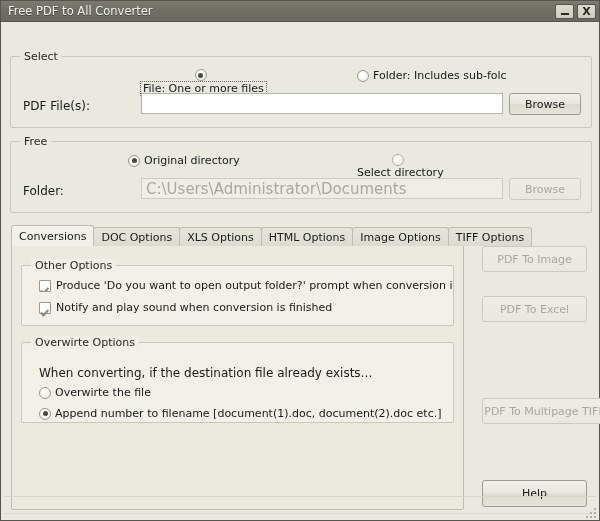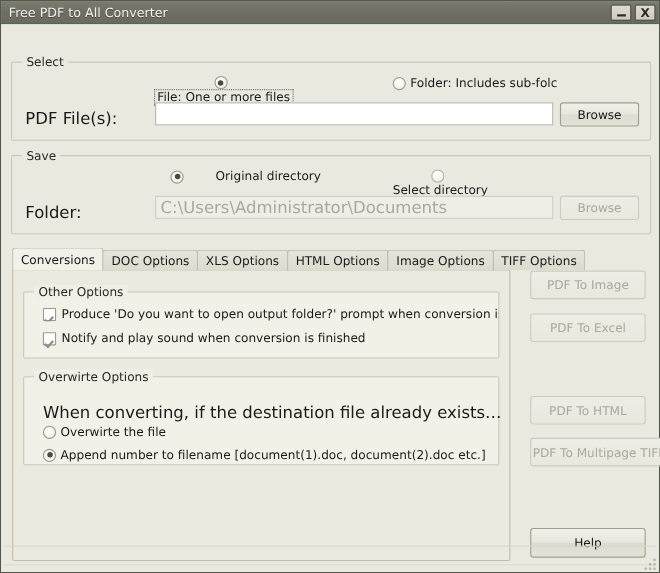--- a/index.html
+++ b/index.html
@@ -190,21 +190,21 @@
   }
   .btn.disabled {
     color: #a8a89c;
     border-color: #cbcbbe;
     background: linear-gradient(to bottom, #eeede5 0%, #e9e8de 100%);
   }
 
   
   .static {
     position: absolute;
-    font-size: 15px;
+    font-size: 12px;
     color: #1a1a1a;
     white-space: nowrap;
   }
 
   
   .tabstrip {
     position: absolute;
     display: flex;
     align-items: flex-end;
     z-index: 3;
@@ -297,24 +297,24 @@
       <span class="label-txt">Folder: Includes sub-folc</span>
     </div>
 
     <div class="static" style="left:22px; top:77px;">PDF File(s):</div>
 
     <div class="textfield" style="left:140px; top:71px; width:362px; height:21px;" title=""></div>
 
     <div class="btn" style="left:508px; top:71px; width:72px; height:22px;">Browse</div>
 
     <div class="groupbox" style="left:9px; top:119px; width:582px; height:72px;">
-      <span class="gb-title">Save</span>
-    </div>
-
-    <div class="radio-wrap" style="left:154px; top:132px;gap:25px;">
+      <span class="gb-title">Free</span>
+    </div>
+
+    <div class="radio-wrap" style="left:127px; top:132px;">
       <span class="radio checked"></span>
       <span class="label-txt">Original directory</span>
     </div>
 
     <div class="radio-wrap" style="left:356px; top:132px;flex-direction:column;">
       <span class="radio dim"></span>
       <span class="label-txt">Select directory</span>
     </div>
 
     <div class="static" style="left:22px; top:162px;">Folder:</div>
@@ -358,22 +358,21 @@
       <span class="radio"></span>
       <span class="label-txt">Overwirte the file</span>
     </div>
 
     <div class="radio-wrap" style="left:38px; top:385px;">
       <span class="radio checked"></span>
       <span class="label-txt">Append number to filename   [document(1).doc, document(2).doc etc.]</span>
     </div>
 
     <div class="btn disabled" style="left:481px; top:224px; width:105px; height:26px;">PDF To Image</div>
-    <div class="btn disabled" style="left:481px; top:263px; width:105px; height:26px;">PDF To Excel</div>
-    <div class="btn disabled" style="left:481px; top:338px; width:105px; height:26px;">PDF To HTML</div>
+    <div class="btn disabled" style="left:481px; top:274px; width:105px; height:26px;">PDF To Excel</div>
     <div class="btn disabled" style="left:481px; top:376px; width:125px; height:26px;">PDF To Multipage TIFF</div>
 
     <div class="btn" style="left:481px; top:458px; width:105px; height:27px;">Help</div>
 
     <div class="sep-line" style="top:491px;"></div>
     <div class="statusbar">
       <span class="static" style="left:6px; top:5px; color:#6a6a60;"></span>
     </div>
     <div class="grip">
       <i style="right:0px;  bottom:0px;"></i>

